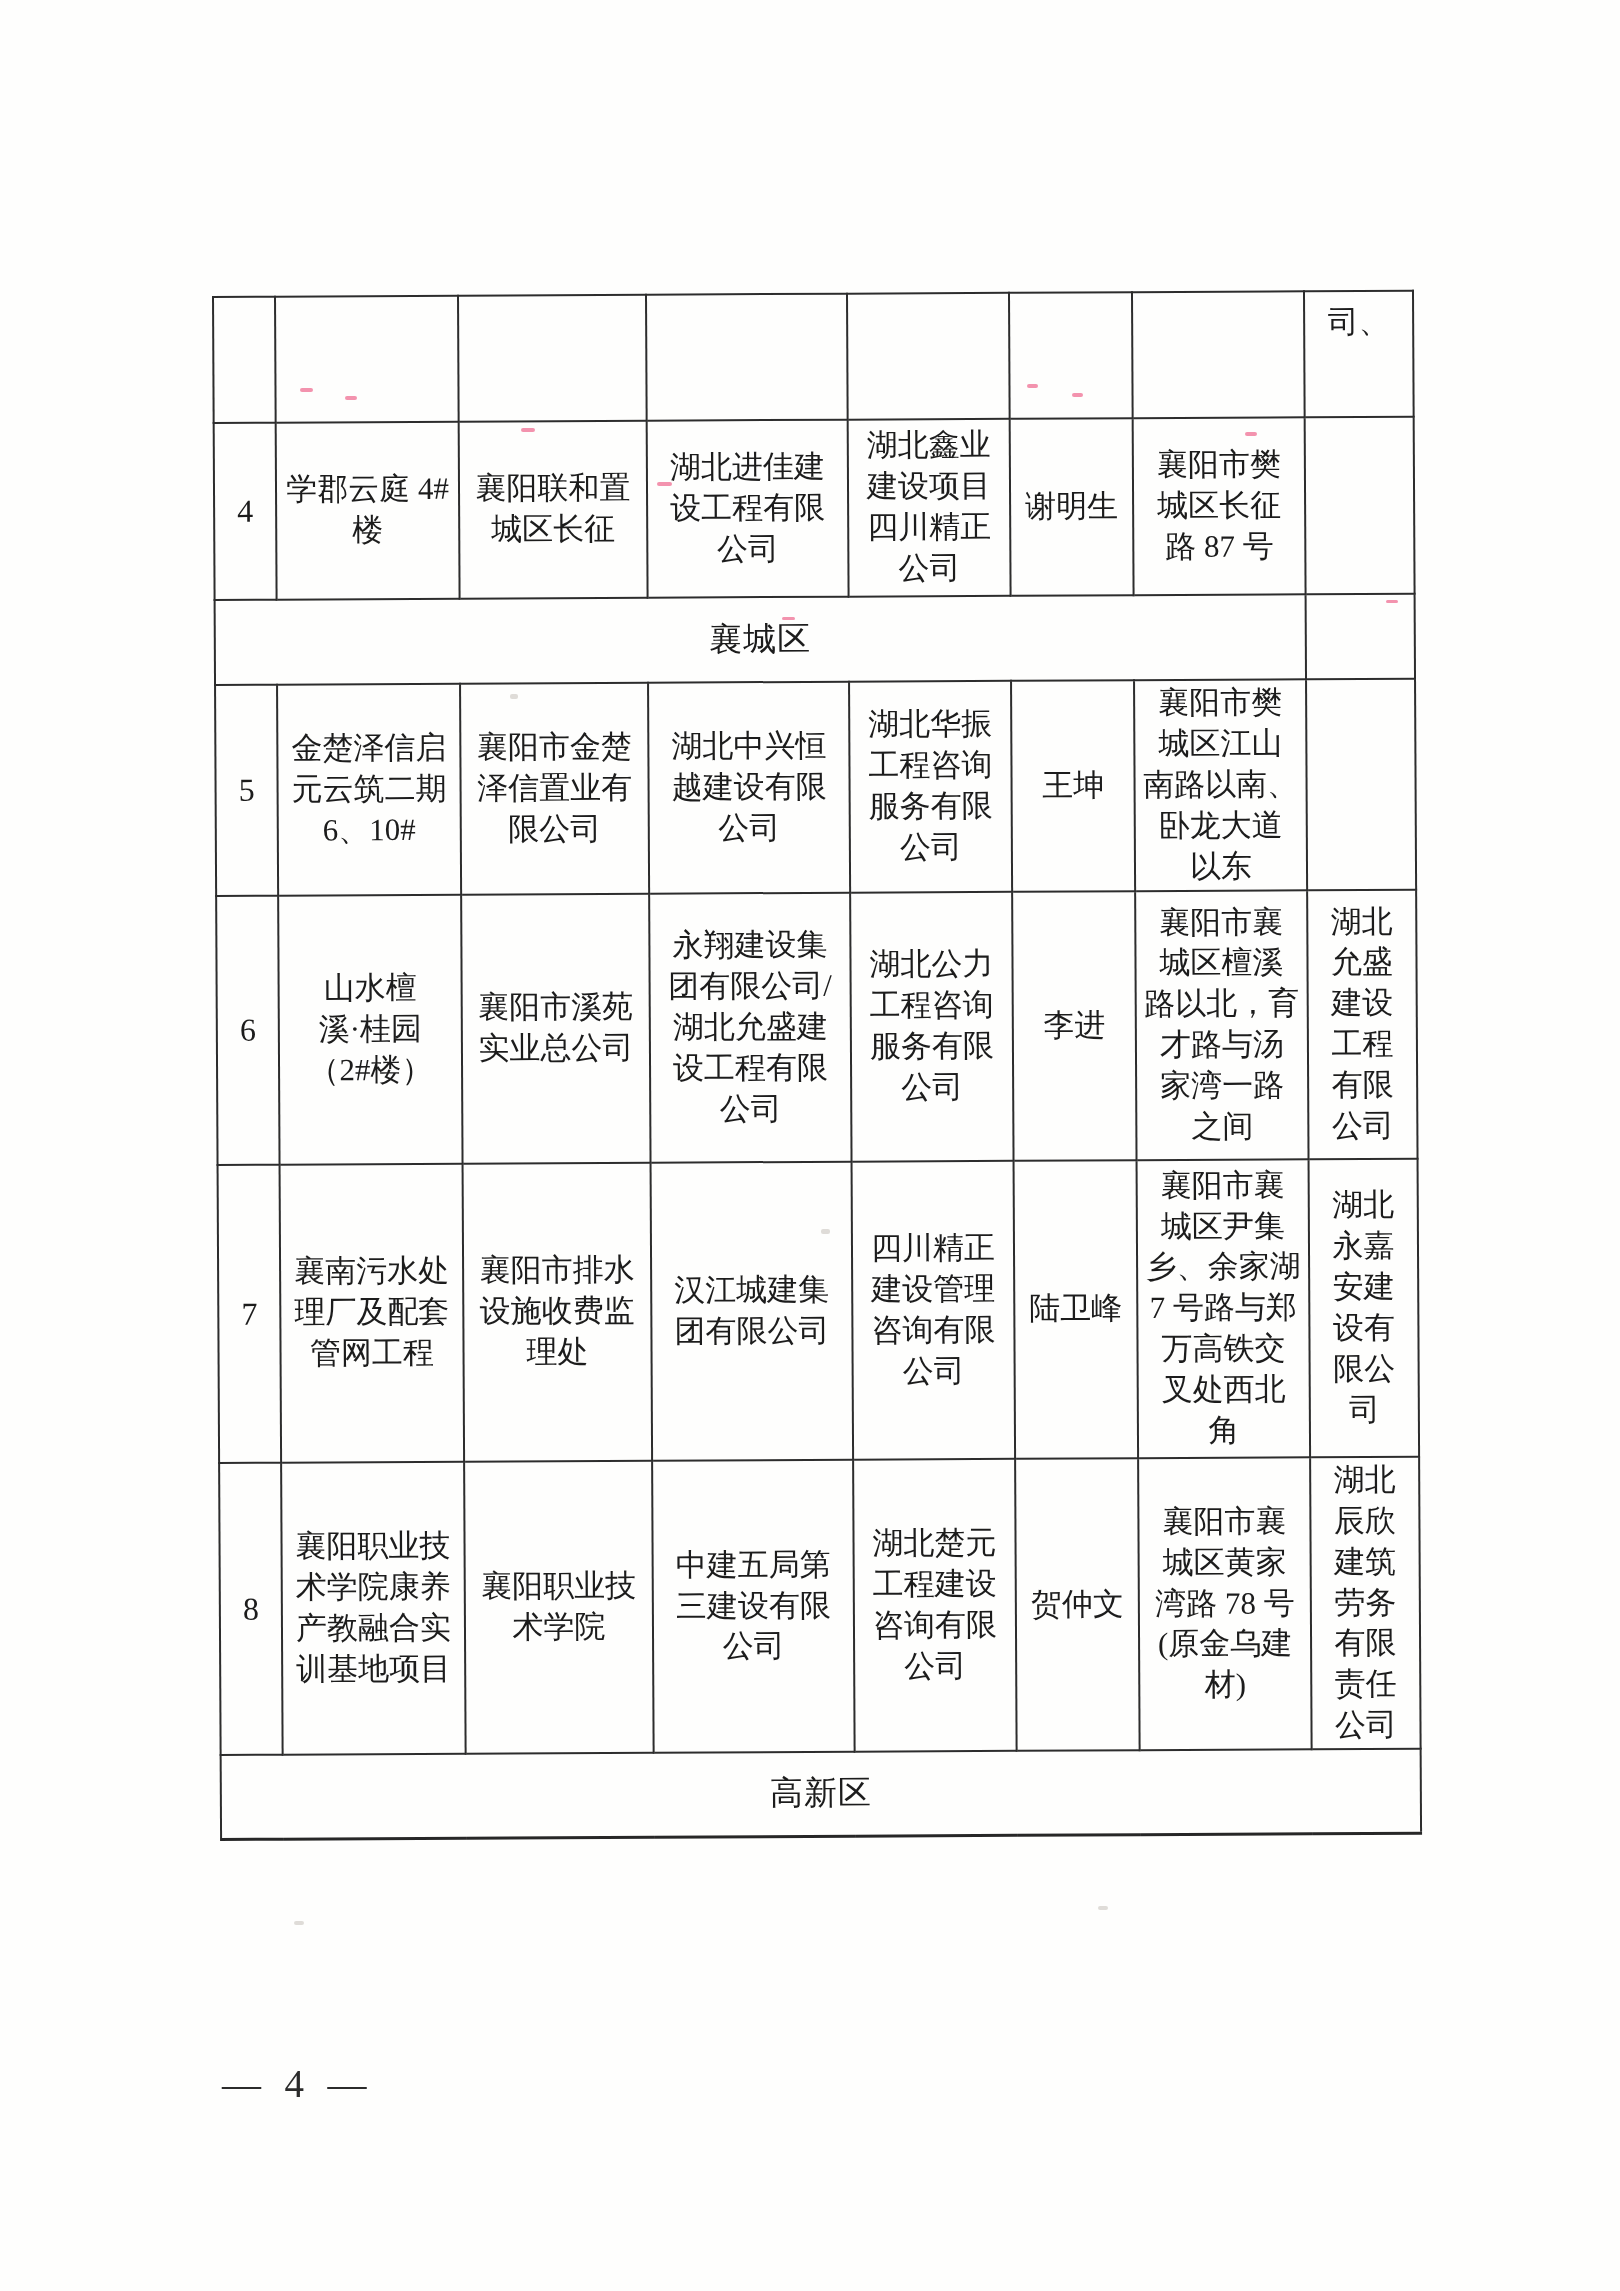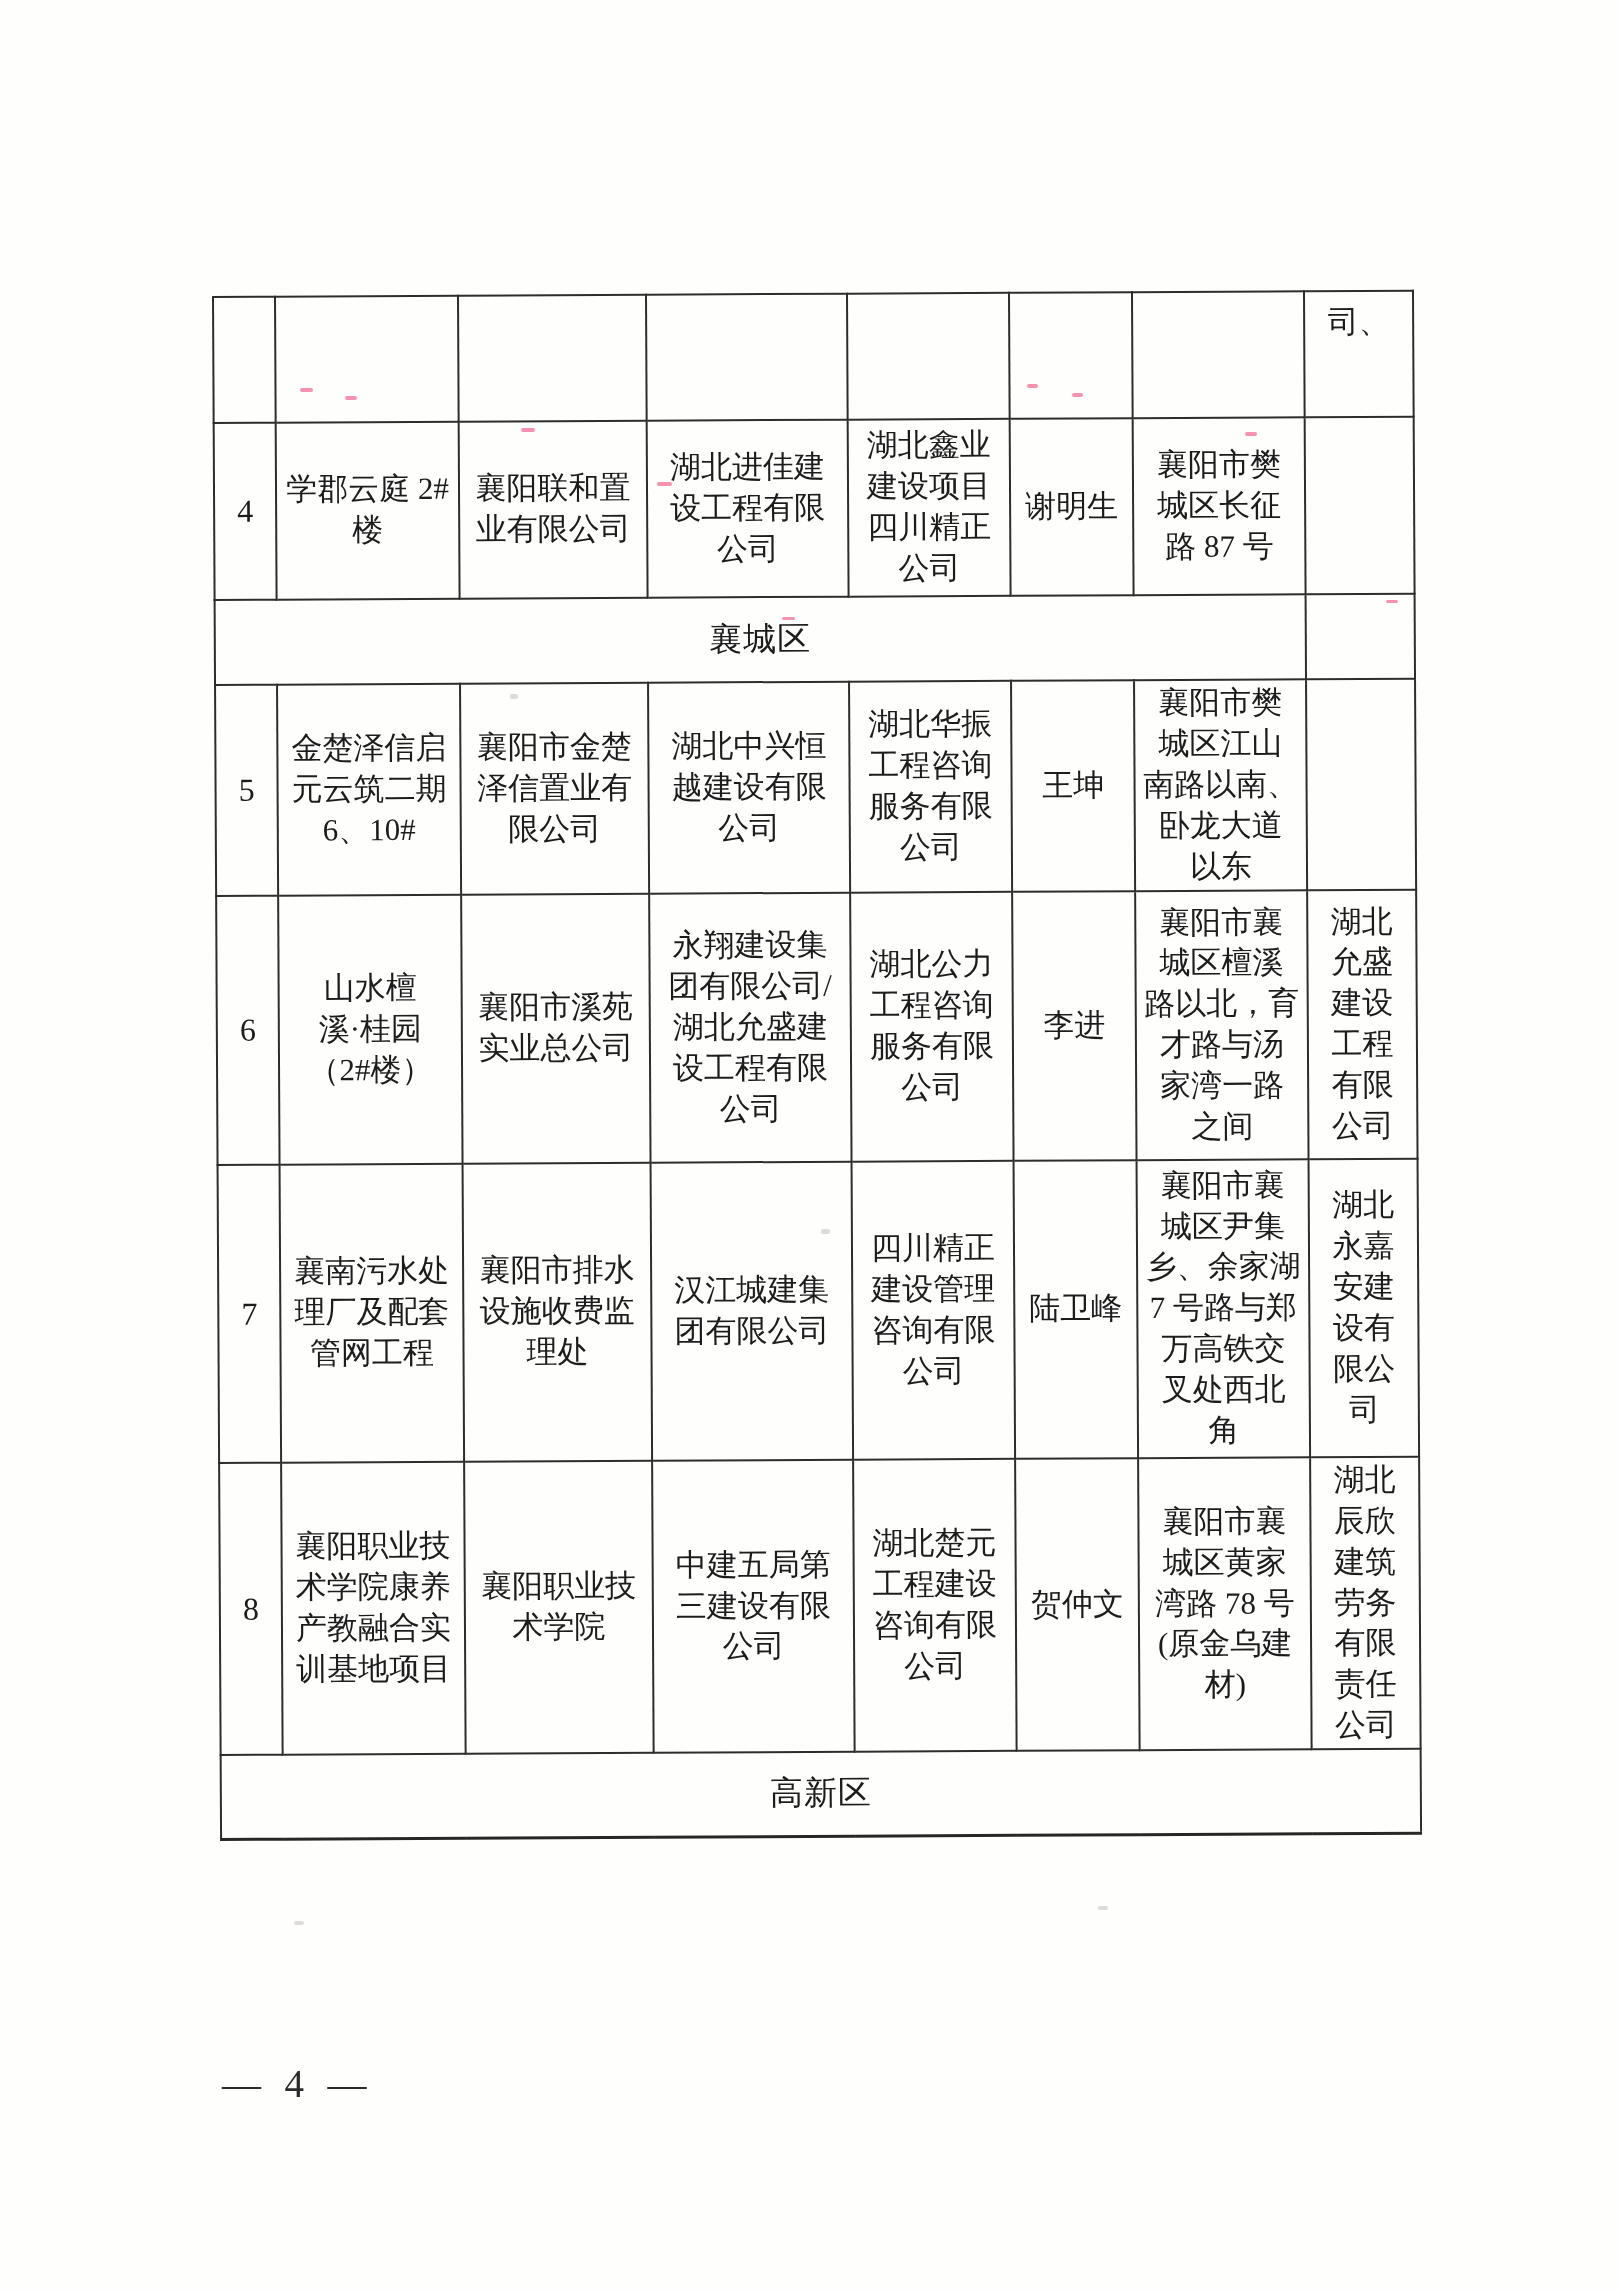--- a/index.html
+++ b/index.html
@@ -87,24 +87,24 @@
           <td></td>
           <td></td>
           <td></td>
           <td></td>
           <td></td>
           <td></td>
           <td class="vtop">司、</td>
         </tr>
         <tr class="r1">
           <td class="seq">4</td>
-          <td>学郡云庭 2#
+          <td>学郡云庭 4#
 楼</td>
           <td>襄阳联和置
-业有限公司</td>
+城区长征</td>
           <td>湖北进佳建
 设工程有限
 公司</td>
           <td>湖北鑫业
 建设项目
 四川精正
 公司</td>
           <td>谢明生</td>
           <td>襄阳市樊
 城区长征

